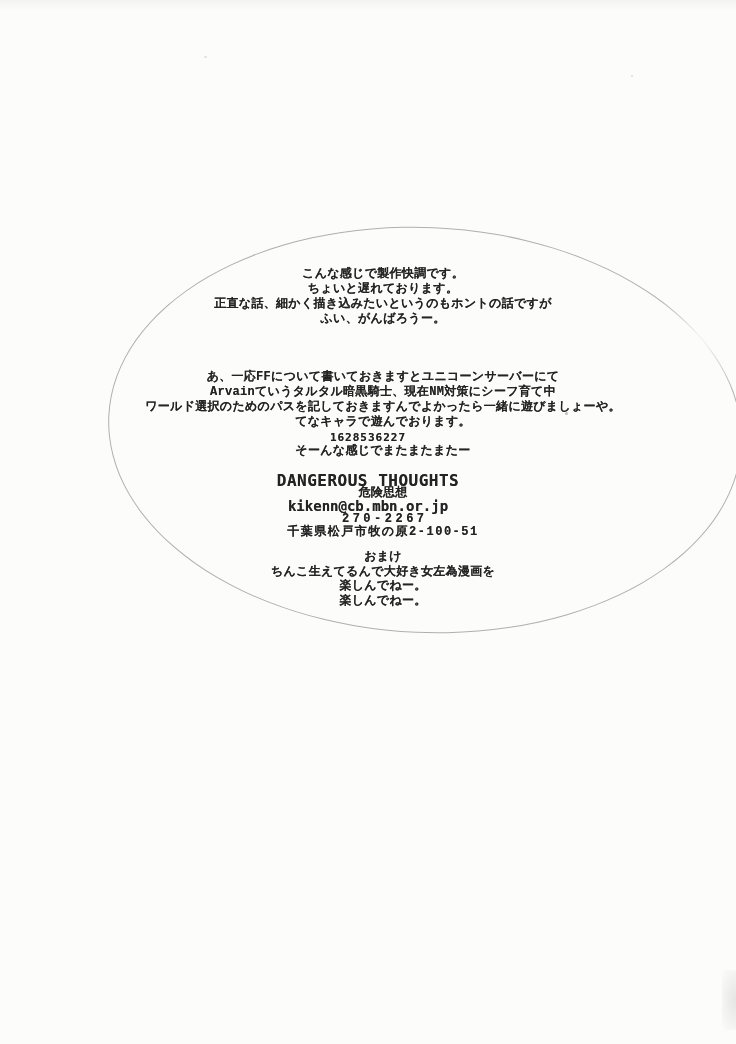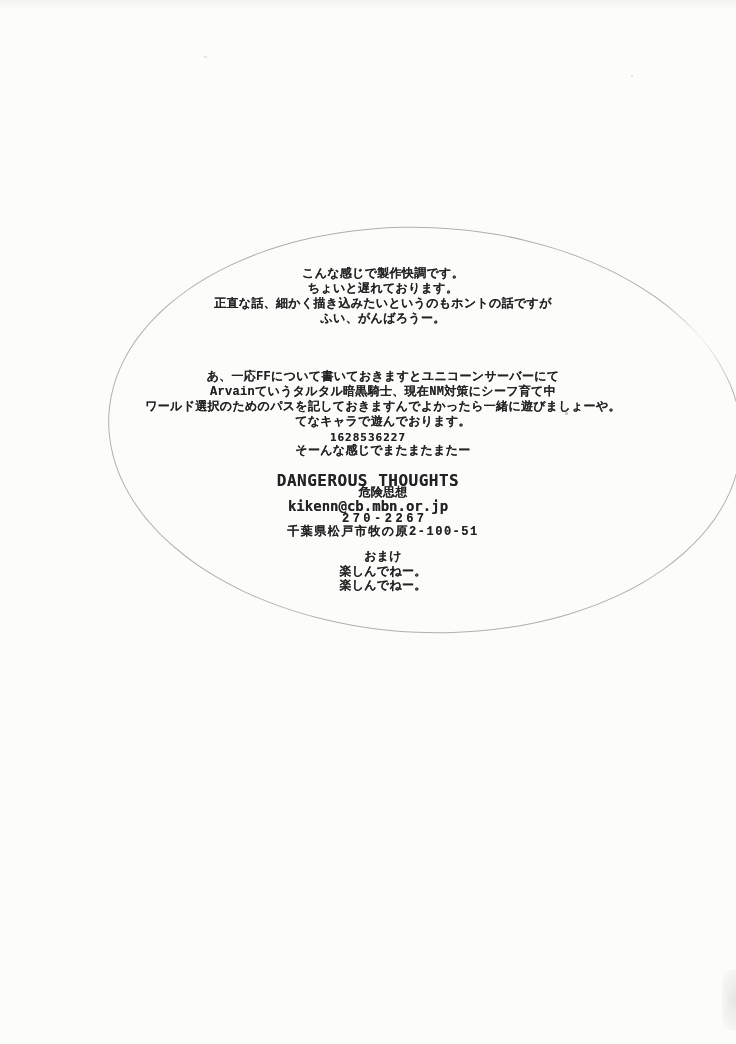--- a/index.html
+++ b/index.html
@@ -105,17 +105,18 @@
   <div class="block blk-contact">
     <div class="line mono mono-caps">DANGEROUS THOUGHTS</div>
     <div class="line jp">危険思想</div>
     <div class="line mono mono-mail">kikenn@cb.mbn.or.jp</div>
     <div class="line jp phone">270-2267</div>
     <div class="line jp addr">千葉県松戸市牧の原2-100-51</div>
   </div>
 
   <div class="block blk-omake">
     <div class="line jp">おまけ</div>
+    <div class="line jp">ちんこ生えてるんで大好き女左為漫画を</div>
     <div class="line jp">楽しんでねー。</div>
     <div class="line jp">楽しんでねー。</div>
   </div>
 
 </div>
 
 </body></html>

